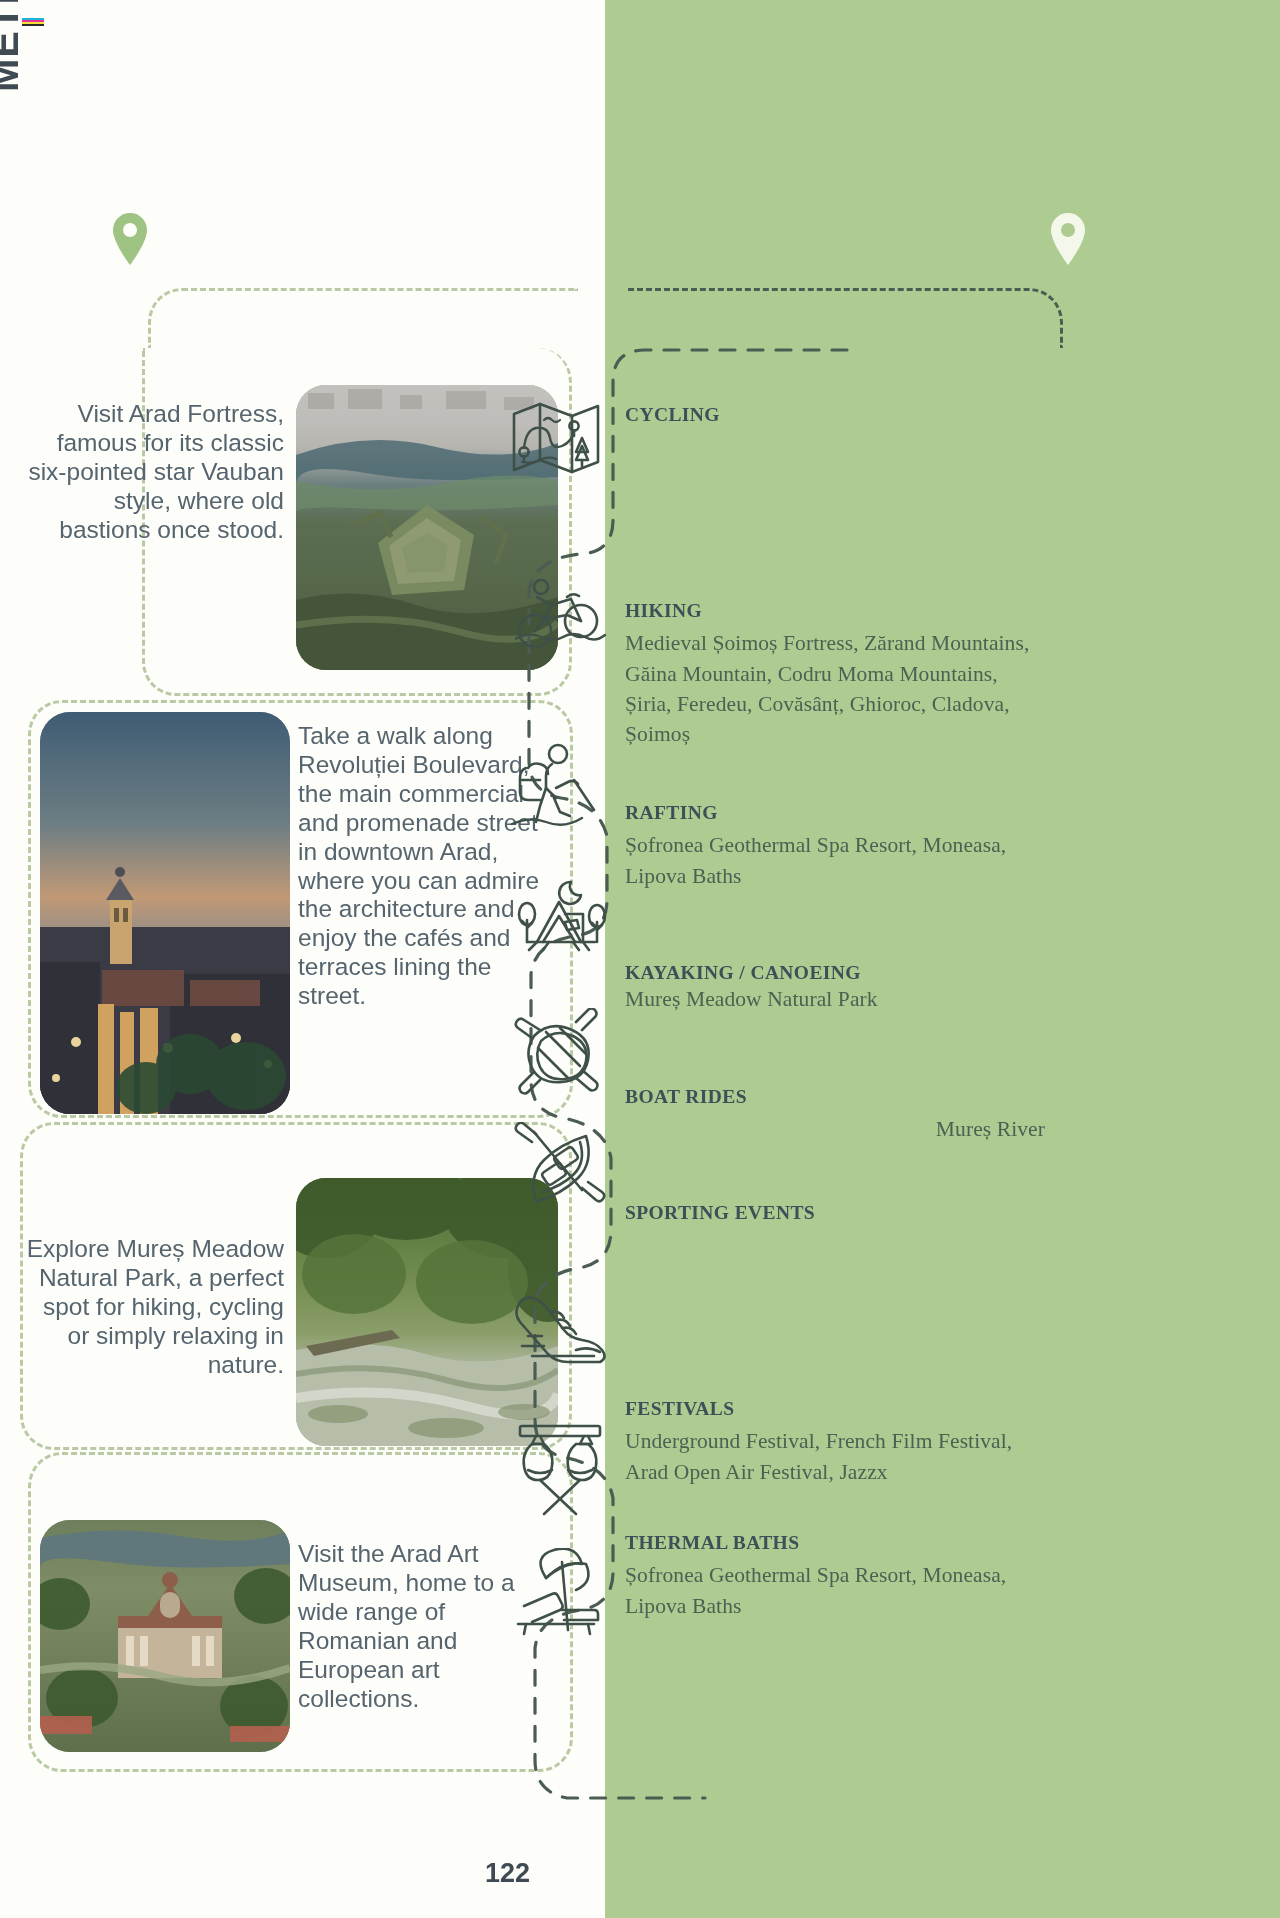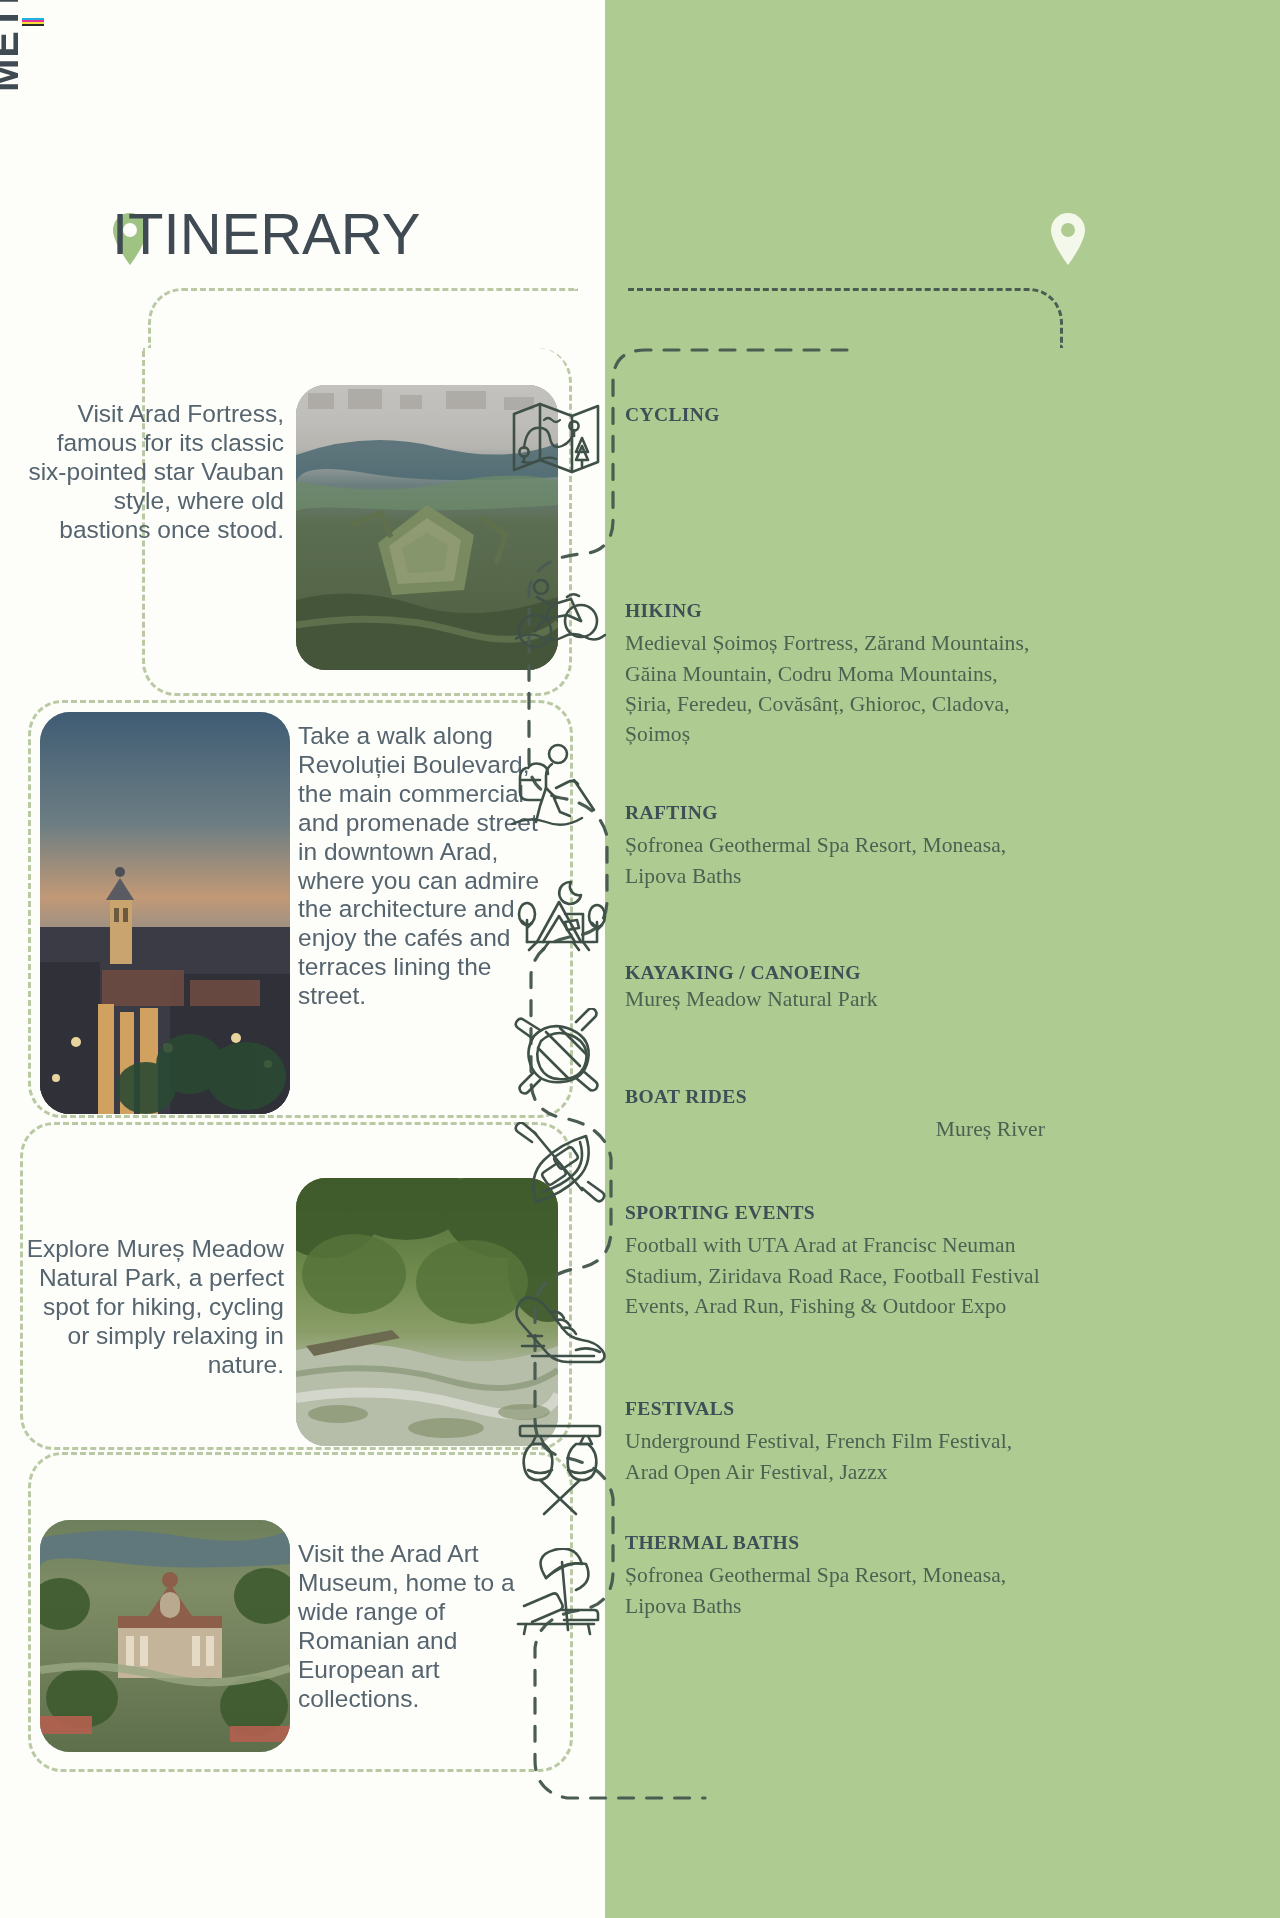--- a/index.html
+++ b/index.html
@@ -117,21 +117,20 @@
 
   <div class="header">
     <div class="metro-vert">METRO</div>
 
     <div class="pin-left">
       <svg width="40" height="54" viewBox="0 0 40 54">
         <path d="M20 1C10.6 1 3 8.6 3 18c0 12.8 17 35 17 35s17-22.2 17-35C37 8.6 29.4 1 20 1z" fill="#9ec382"></path>
         <circle cx="20" cy="18" r="7" fill="#fdfdf9"></circle>
       </svg>
     </div>
-    <div class="itinerary-label">ITINERARY</div>
 
     <div class="pin-right">
       <svg width="40" height="54" viewBox="0 0 40 54">
         <path d="M20 1C10.6 1 3 8.6 3 18c0 12.8 17 35 17 35s17-22.2 17-35C37 8.6 29.4 1 20 1z" fill="#f4f8ea"></path>
         <circle cx="20" cy="18" r="7" fill="#aecb91"></circle>
       </svg>
     </div>
 
     <div class="dash-top-left"></div>
     <div class="dash-top-right"></div>
@@ -417,21 +416,20 @@
         <path d="M70 20 q6 20 -6 32 q-12 12 -32 18"></path>
         <path d="M46 34 l12 -8 q3 -2 5 1 l4 6 q2 3 -1 5 l-12 8 q-3 2 -5 -1 l-4 -6 q-2 -3 1 -5 Z"></path>
         <path d="M34 50 l12 -8 q3 -2 5 1 l4 6 q2 3 -1 5 l-12 8 q-3 2 -5 -1 l-4 -6 q-2 -3 1 -5 Z"></path>
         <path d="M24 10 L72 68"></path>
         <path d="M26 12 L14 2 q-4 -3 -7 1 q-3 4 1 7 L22 20"></path>
         <path d="M72 66 L86 78 q4 3 7 -1 q3 -4 -1 -7 L78 60"></path>
       </svg>
     </div>
     <div class="act-row" style="left:20px; top:1202px; width:420px;">
       <div class="act-title">SPORTING EVENTS</div>
-      <div class="act-body" style="margin-top:7px;">Football with UTA Arad at Francisc Neuman Stadium, Ziridava Road Race, Football Festival Events, Arad Run, Fishing &amp; Outdoor Expo</div>
     </div>
 
     <div class="act-icon" style="left:-95px; top:1278px;">
       <svg width="100" height="86" viewBox="0 0 100 86" fill="none" stroke="#3f5048" stroke-width="2.6" stroke-linejoin="round" stroke-linecap="round">
         <path d="M8 28 q4 -10 14 -8 q10 2 18 14 l14 18 q6 8 18 10 q14 2 20 10 q6 8 -2 12 l-32 0 q-12 0 -20 -8 L10 44 q-6 -8 -2 -16 Z"></path>
         <path d="M40 34 q10 -2 14 6 M46 42 q10 -2 14 6 M52 50 q10 -2 14 6"></path>
         <path d="M66 72 q12 -4 24 2"></path>
         <path d="M18 58 L32 58 M12 68 L34 68 M22 78 L84 78"></path>
       </svg>
     </div>
@@ -462,13 +460,14 @@
         <path d="M36 30 q22 -18 40 -14 q8 18 -10 26"></path>
         <path d="M52 14 L58 82"></path>
         <path d="M14 58 l28 -12 q4 -2 6 2 l4 8 q2 4 -2 6 L22 74"></path>
         <path d="M8 76 L84 76"></path>
         <path d="M16 76 L14 86 M78 76 L80 86"></path>
         <path d="M52 62 L84 62 q4 0 4 4 l0 6 l-34 0"></path>
       </svg>
     </div>
   </div>
 
+  <div class="pageno">122</div>
 </div>
 
 </body></html>

